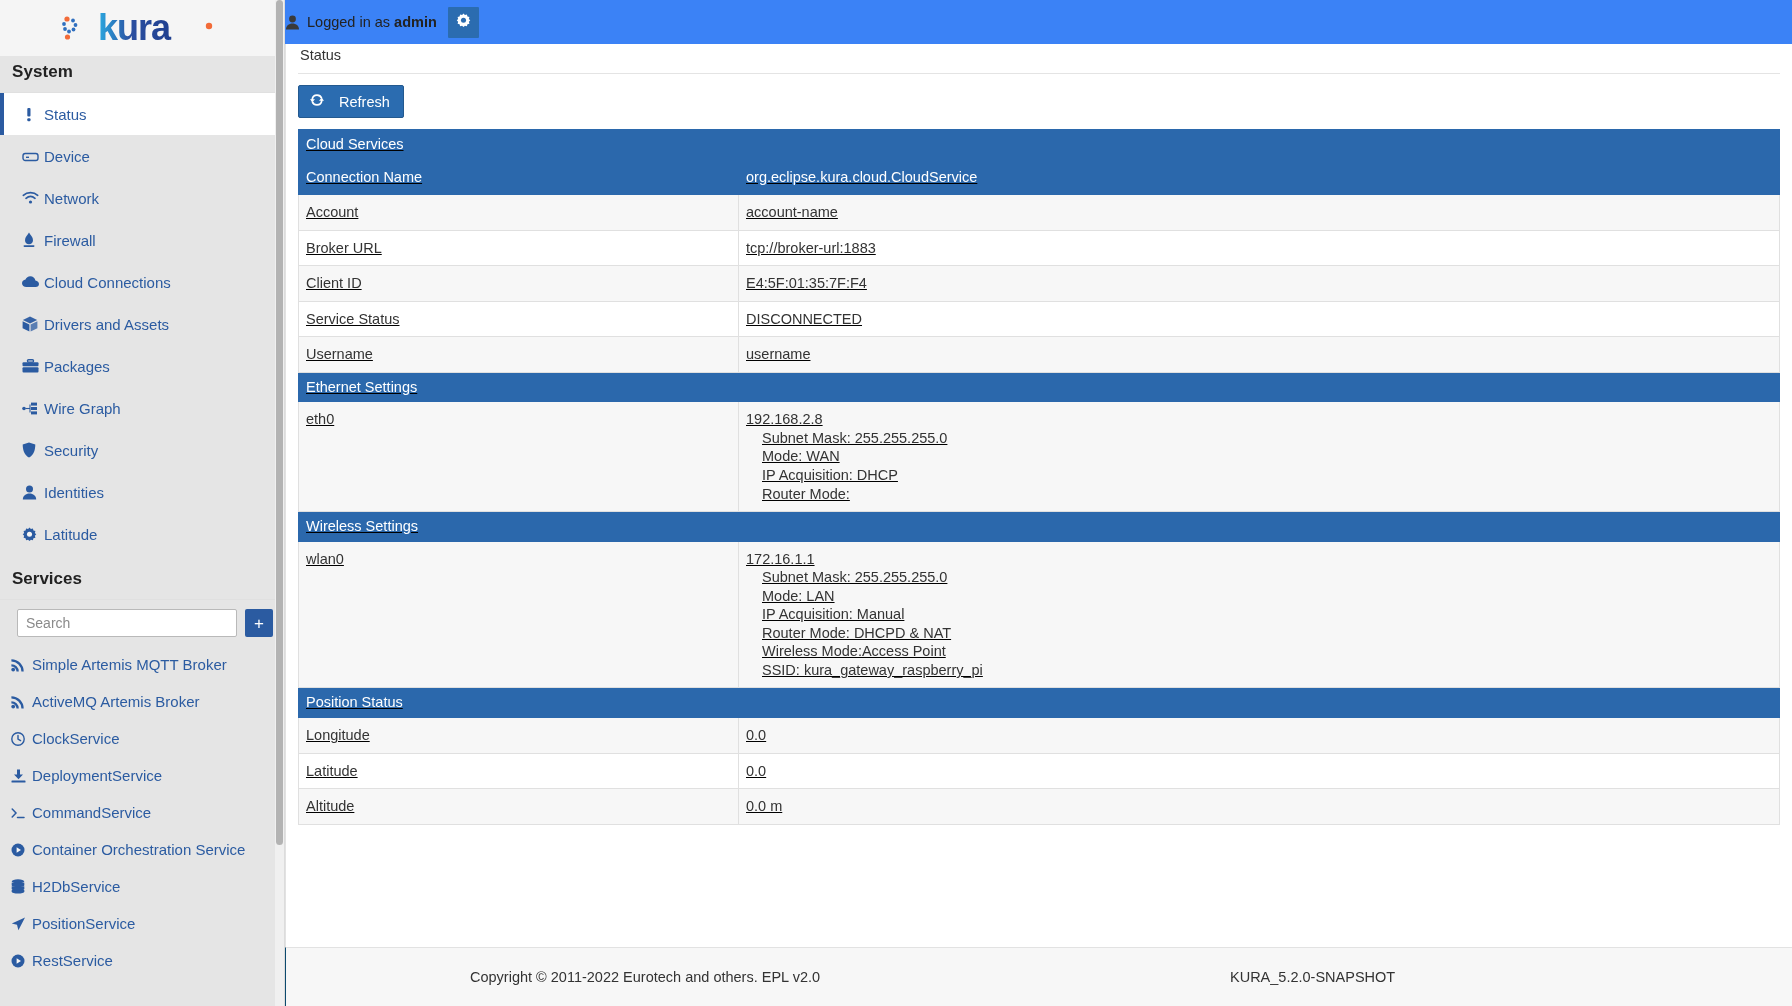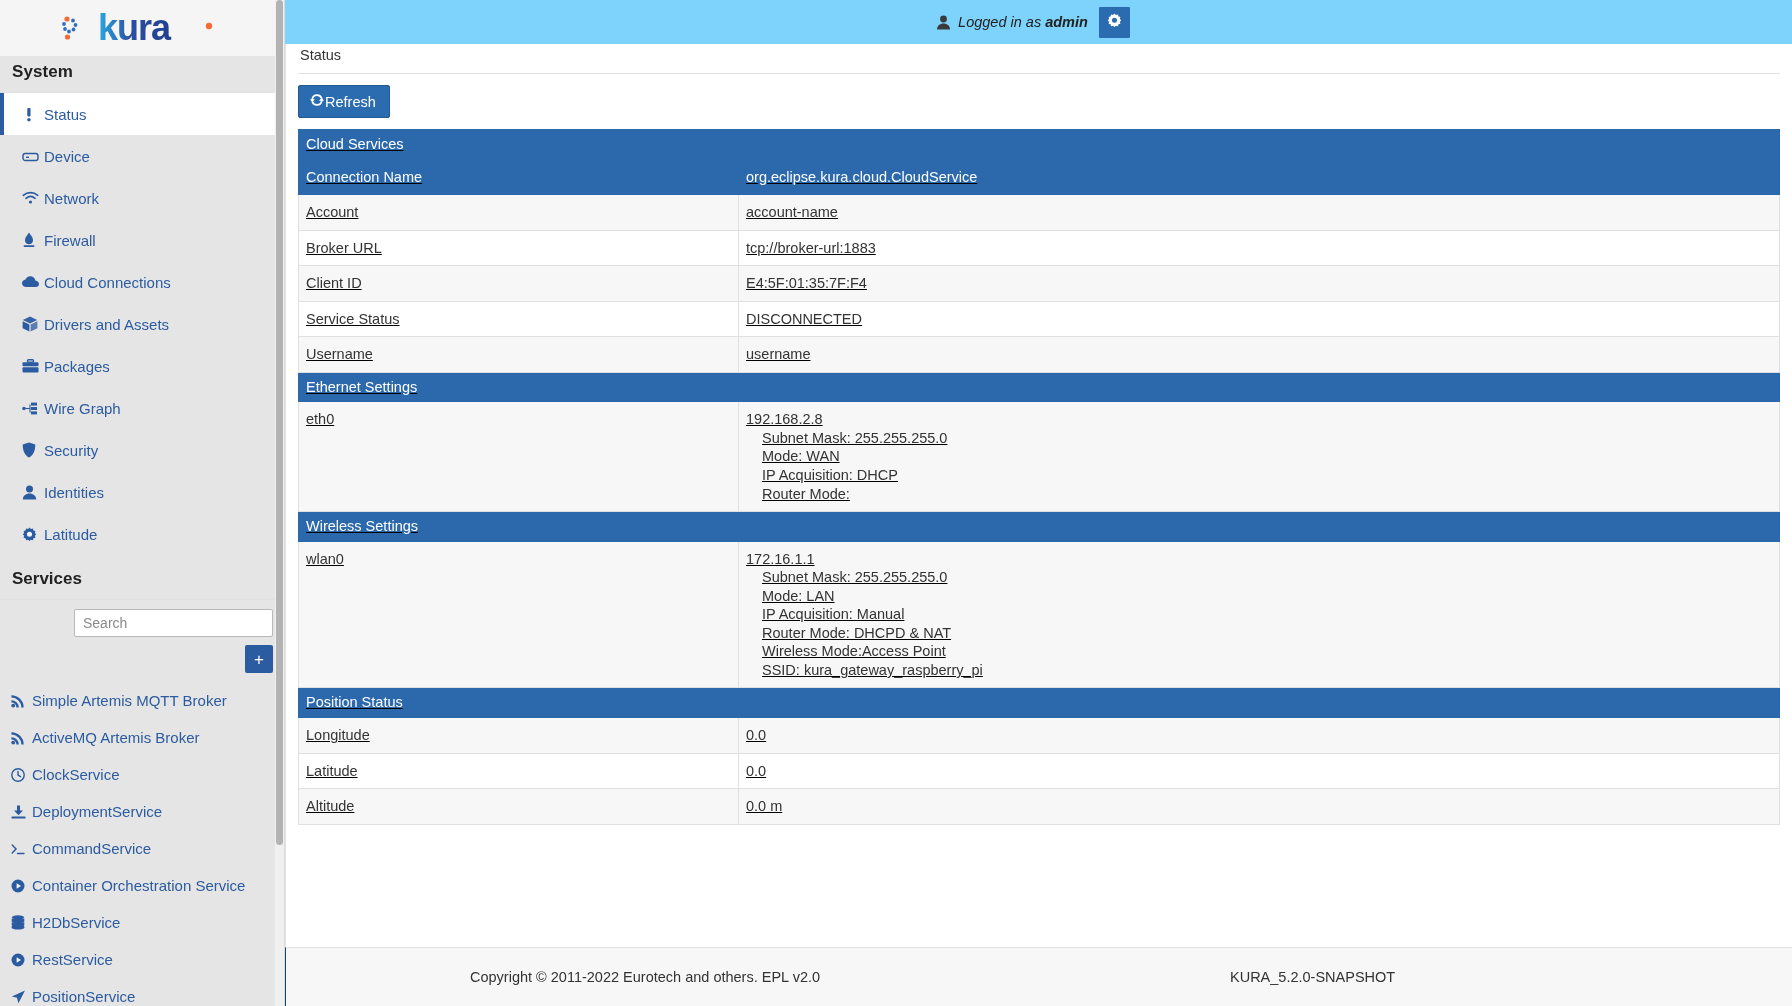--- a/index.html
+++ b/index.html
@@ -57,23 +57,22 @@
     border-left: 4px solid #2b5ba1;
     padding-left: 18px;
   }
   .nav-label { line-height: 1; }
 
   .services-title {
     font-size: 17px; font-weight: bold; color: #222;
     padding: 14px 0 10px 12px;
   }
   .search-row {
-    display: flex; align-items: flex-end; gap: 8px;
+    display: flex; align-items: center; gap: 8px;
     padding: 9px 12px 9px 17px;
-    flex-direction: column;
   }
   .search-input {
     flex: 1 1 auto; height: 28px;
     border: 1px solid #b9b9b9;
     background: #fff;
     font-size: 14px; color: #333;
     padding: 0 8px;
     font-family: "Liberation Sans", sans-serif;
     border-radius: 2px;
   }
@@ -110,22 +109,22 @@
   
   .main {
     flex: 1 1 auto; height: 1006px;
     display: flex; flex-direction: column;
     background: #fff;
     position: relative;
     min-width: 0;
   }
   .topbar {
     height: 44px; flex: 0 0 44px;
-    display: flex; align-items: center; justify-content: center;
-    padding-right: 0; background: #7dd3fc; font-style: italic;
+    display: flex; align-items: center; justify-content: flex-start;
+    padding-right: 0; background: #3b82f6;
   }
   .user-area { display: flex; align-items: center; gap: 7px; margin-right: 11px; }
   .user-ico { color: #333; display: inline-flex; }
   .user-text { font-size: 14.5px; color: #222; }
   .user-text b { font-weight: bold; }
   .gear-btn {
     width: 31px; height: 31px; background: #2b6cb0;
     display: flex; align-items: center; justify-content: center;
     border: none; cursor: pointer; margin-right: 11px; border-radius: 1px;
   }
@@ -136,21 +135,21 @@
     border-left: 1px solid #e2e2e2;
     overflow: hidden;
   }
   .page-title {
     font-size: 14.5px; color: #333;
     padding: 3px 0 10px 2px;
   }
   .title-rule { height: 1px; background: #e4e4e4; margin: 0 0 11px 0; }
 
   .refresh-btn {
-    display: inline-flex; align-items: center; gap: 1px;
+    display: inline-flex; align-items: center; gap: 15px;
     background: #2b6cb0; color: #fff;
     border: 1px solid #23598f;
     font-size: 14.5px;
     padding: 7px 13px 7px 11px;
     cursor: pointer; border-radius: 2px;
     font-family: "Liberation Sans", sans-serif;
     margin-bottom: 11px;
   }
 
   table.status-table {
@@ -431,35 +430,35 @@
               <ellipse cx="7" cy="9.9" rx="6.3" ry="1.8"></ellipse>
             <rect x="0.7" y="11" width="12.6" height="1.8"></rect>
               <ellipse cx="7" cy="12.7" rx="6.3" ry="1.8"></ellipse>
           </svg>
         </span>
         <span>H2DbService</span>
       </div>
 
       <div class="svc-item">
         <span class="ico">
+          <svg width="15" height="14" viewBox="0 0 15 14" fill="#2b5ba1">
+            <path d="M14 0.6 L0.8 6.6 L6 7.8 L7.4 13.3 Z"></path>
+          </svg>
+        </span>
+        <span>PositionService</span>
+      </div>
+
+      <div class="svc-item">
+        <span class="ico">
           <svg width="14" height="14" viewBox="0 0 14 14" fill="#2b5ba1">
             <circle cx="7" cy="7" r="6.5"></circle>
               <path d="M5.6 4.2 L10 7 L5.6 9.8 Z" fill="#f5f5f5"></path>
           </svg>
         </span>
         <span>RestService</span>
-      </div>
-
-      <div class="svc-item">
-        <span class="ico">
-          <svg width="15" height="14" viewBox="0 0 15 14" fill="#2b5ba1">
-            <path d="M14 0.6 L0.8 6.6 L6 7.8 L7.4 13.3 Z"></path>
-          </svg>
-        </span>
-        <span>PositionService</span>
       </div>
 
     </div>
 
     <div class="sb-track">
       <div class="sb-thumb"></div>
     </div>
   </aside>
 
   <div class="main">

